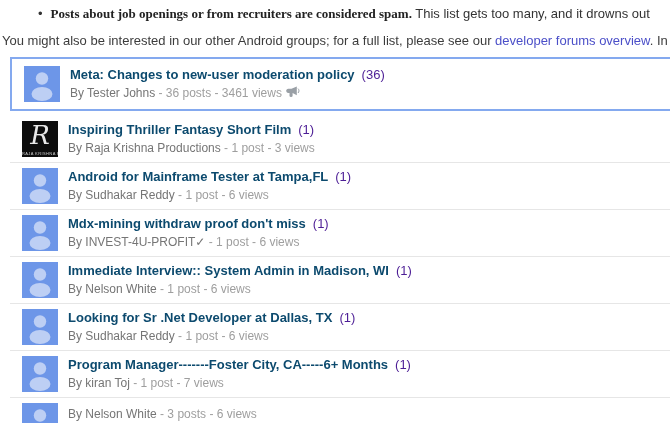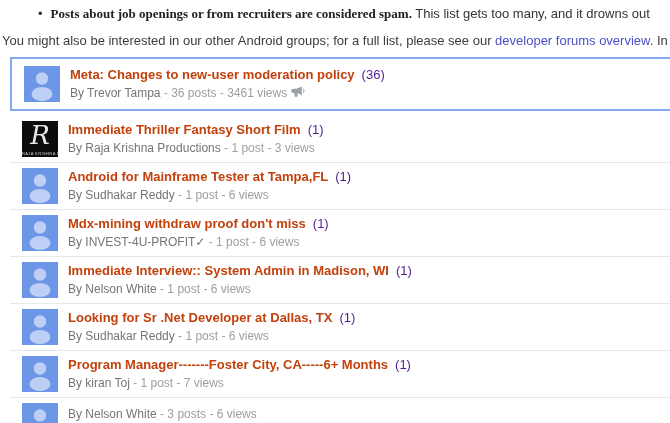--- a/index.html
+++ b/index.html
@@ -91,21 +91,21 @@
   }
   .row-text { flex: 1; min-width: 0; padding-top: 1px; }
   .title-line {
     font-size: 13px;
     line-height: 16px;
     white-space: nowrap;
     overflow: hidden;
   }
   .title {
     font-weight: bold;
-    color: #c2410c;
+    color: #0c4a6e;
   }
   .count {
     color: #4c1d95;
     margin-left: 7px;
     font-weight: normal;
   }
   .byline {
     margin-top: 3px;
     font-size: 12px;
     line-height: 15px;
@@ -138,36 +138,36 @@
       <svg width="36" height="36" viewBox="0 0 36 36">
           <circle cx="18" cy="12.5" r="6.2" fill="#bdcff4"></circle>
           <ellipse cx="18" cy="28" rx="10.5" ry="7" fill="#bdcff4"></ellipse>
         </svg>
     </div>
     <div class="row-text">
       <div class="title-line">
         <span class="title">Meta: Changes to new-user moderation policy</span><span class="count">(36)</span>
       </div>
       <div class="byline">
-        <span class="author">By Trevor Tampa</span><span class="meta"> - 36 posts - 3461 views</span><span class="ann-icon"><svg width="14" height="12" viewBox="0 0 14 12">
+        <span class="author">By Tester Johns</span><span class="meta"> - 36 posts - 3461 views</span><span class="ann-icon"><svg width="14" height="12" viewBox="0 0 14 12">
               <path fill="#9aa0a6" d="M10.8.4v8.8L6.6 7.1v2.6c0 .7-.5 1.2-1.2 1.2h-.7c-.7 0-1.2-.5-1.2-1.2V6.9H2.3C1 6.9.2 5.9.2 4.8.2 3.7 1 2.7 2.3 2.7h3.2L10.8.4z"></path>
               <path fill="none" stroke="#9aa0a6" stroke-width="1" d="M12 2.6c1.3 1.1 1.3 3.3 0 4.4"></path>
             </svg></span>
       </div>
     </div>
   </div>
 
   <div class="row">
     <div class="avatar logo">
       <span class="logo-r">R</span>
       <span class="logo-caption">RAJA KRISHNA PRODUCTIONS</span>
     </div>
     <div class="row-text">
       <div class="title-line">
-        <span class="title">Immediate Thriller Fantasy Short Film</span><span class="count">(1)</span>
+        <span class="title">Inspiring Thriller Fantasy Short Film</span><span class="count">(1)</span>
       </div>
       <div class="byline">
         <span class="author">By Raja Krishna Productions</span><span class="meta"> - 1 post - 3 views</span>
       </div>
     </div>
   </div>
 
   <div class="row">
     <div class="avatar">
       <svg width="36" height="36" viewBox="0 0 36 36">

